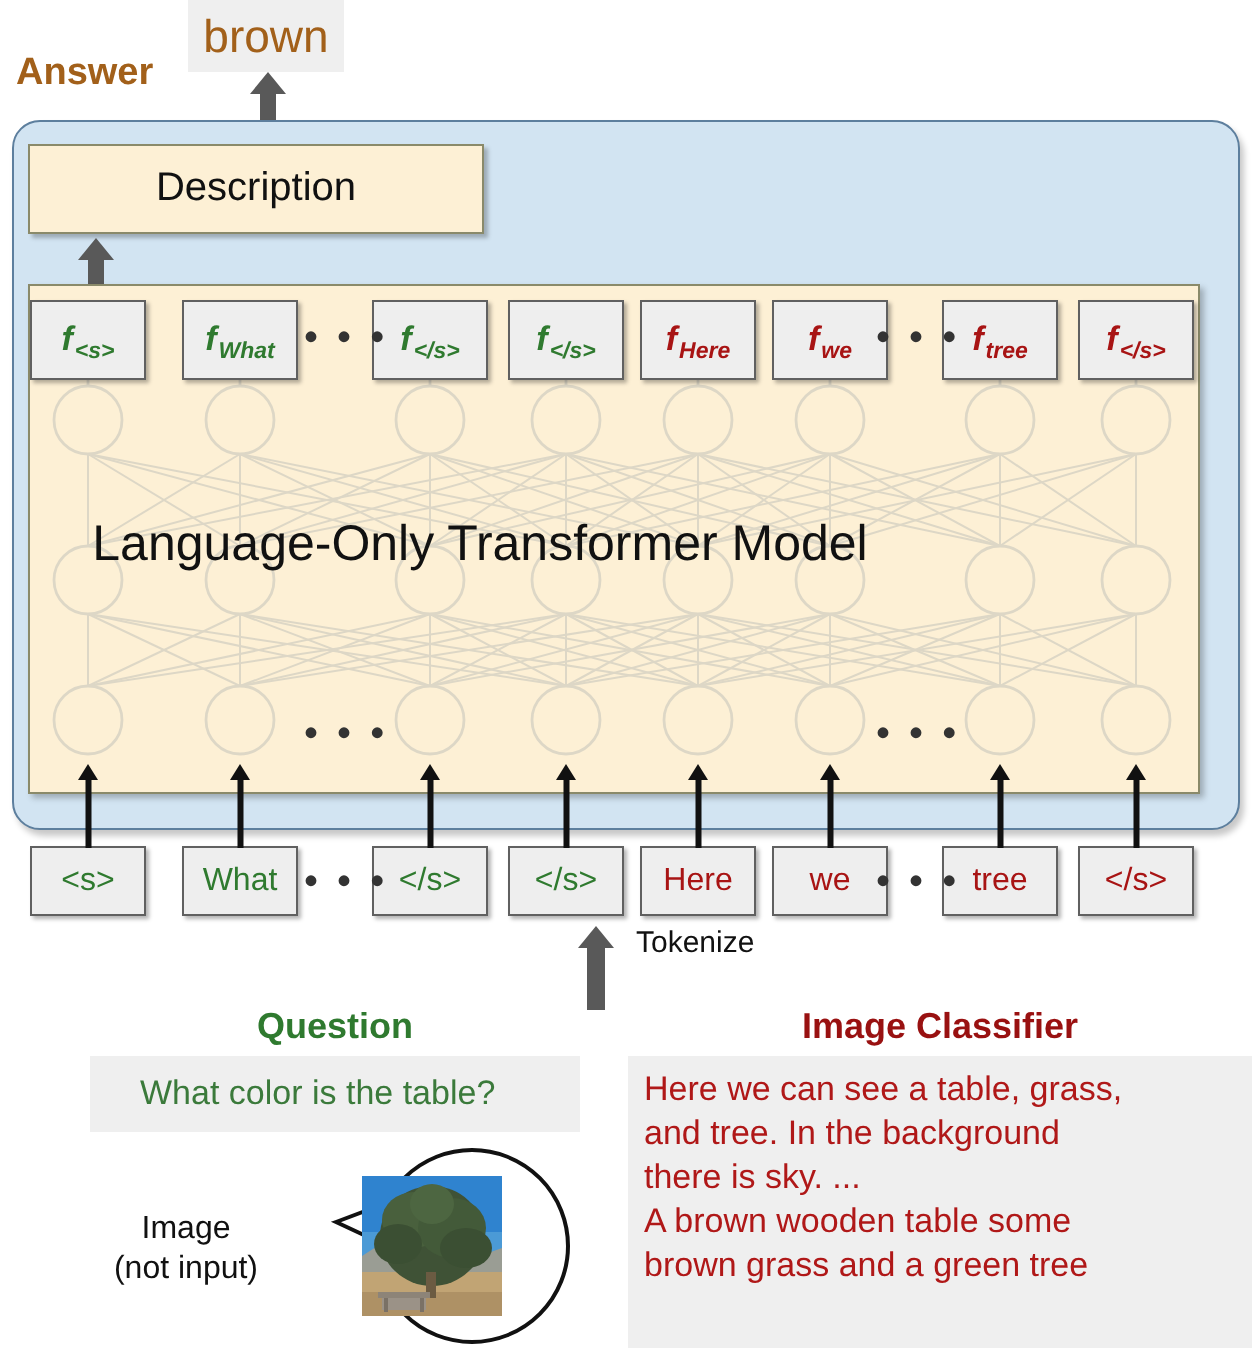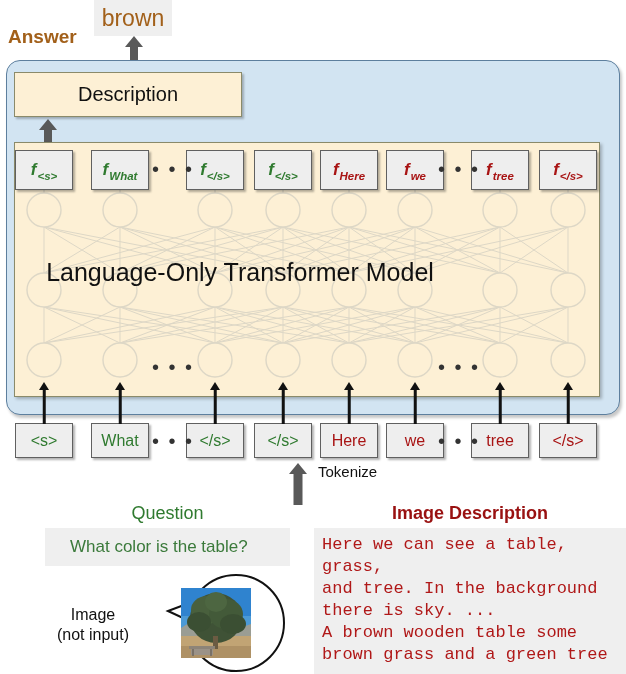--- a/index.html
+++ b/index.html
@@ -67,30 +67,30 @@
       width:2.5px;background:#111;}
   .blkarrow .h{position:absolute;left:50%;transform:translateX(-50%);top:0;width:0;height:0;
       border-left:5px solid transparent;border-right:5px solid transparent;
       border-bottom:8px solid #111;}
 
   
   #tokenize-label{left:318px;top:463px;font-size:15px;color:#111;}
 
   
   #question-header{left:45px;top:503px;width:245px;text-align:center;
-      font-size:18px;font-weight:normal;color:#2f7a2f;}
+      font-size:18px;font-weight:bold;color:#2f7a2f;}
   #question-box{left:45px;top:528px;width:245px;height:38px;background:#efefef;
       display:flex;align-items:center;}
   #question-text{font-size:17px;color:#3b7a3b;padding-left:25px;}
 
   
   #desc-header{left:314px;top:503px;width:312px;text-align:center;
       font-size:18px;font-weight:bold;color:#991111;}
   #desc-box{left:314px;top:528px;width:312px;height:146px;background:#efefef;
-      padding:6px 3px 0 8px;box-sizing:border-box;font-family:Liberation Mono, monospace;}
+      padding:6px 3px 0 8px;box-sizing:border-box;}
   #desc-text{font-size:17px;color:#b01818;line-height:1.30;white-space:pre-line;}
 
   
   #image-label{left:38px;top:605px;width:110px;text-align:center;
       font-size:16px;font-weight:normal;color:#111;line-height:1.25;}
   #bubble-svg{left:140px;top:573px;}
   #photo{left:181px;top:588px;width:70px;height:70px;overflow:hidden;}
 </style>
 </head>
 <body>
@@ -353,21 +353,21 @@
   <div class="head"></div>
   <div class="shaft" style="top:10px;width:9px;height:32px;"></div>
 </div>
 <div class="abs" id="tokenize-label">Tokenize</div>
 
 <div class="abs" id="question-header">Question</div>
 <div class="abs" id="question-box">
   <span id="question-text">What color is the table?</span>
 </div>
 
-<div class="abs" id="desc-header">Image Description</div>
+<div class="abs" id="desc-header">Image Classifier</div>
 <div class="abs" id="desc-box">
   <div id="desc-text">Here we can see a table, grass,
 and tree.  In the background
 there is sky. ...
 A brown wooden table some
 brown grass and a green tree</div>
 </div>
 
 <div class="abs" id="image-label">Image<br>(not input)</div>
 <svg class="abs" id="bubble-svg" width="160" height="101">

